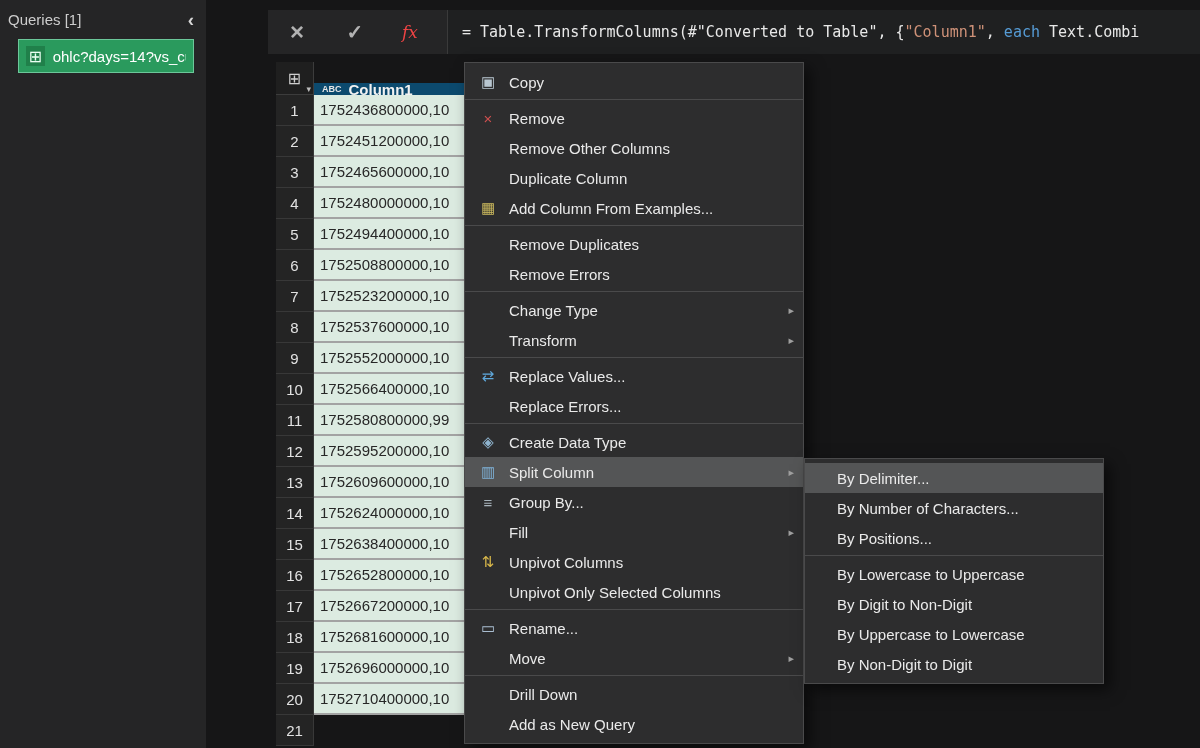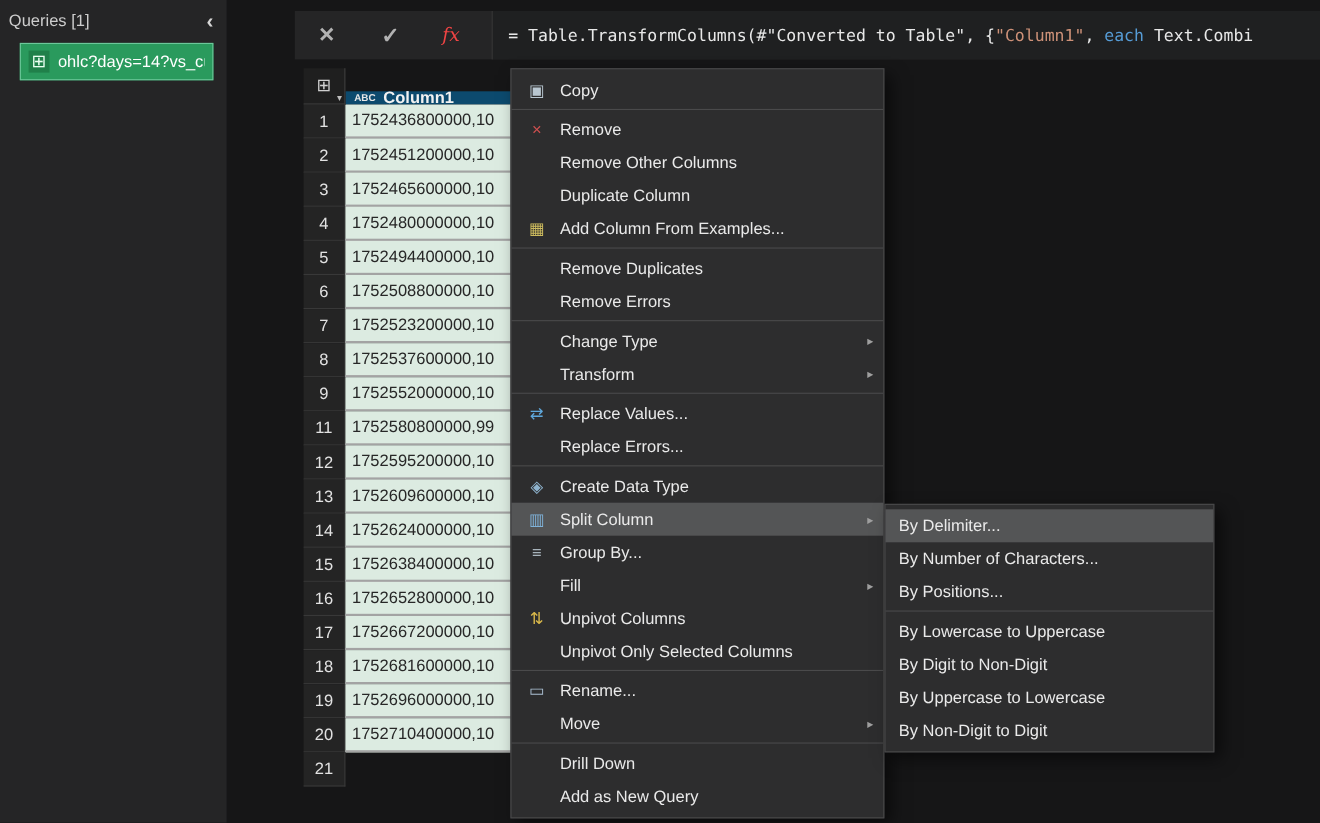--- a/index.html
+++ b/index.html
@@ -48,21 +48,21 @@
     display:flex; align-items:center; padding-left:6px; white-space:nowrap; overflow:hidden;
     border-bottom:2px solid #a3a3a3; border-right:1px solid #c3dccd; cursor:pointer; }
 
   
   .menu { position:absolute; background:#2d2d2e; border:1px solid #4a4a4b; padding:4px 0;
     box-shadow:6px 6px 14px rgba(0,0,0,.55); color:#eaeaea; font-size:15px; z-index:10; }
   #context-menu { left:464px; top:62px; width:340px; }
   #split-submenu { left:804px; top:458px; width:300px; }
   .mi { height:30px; display:flex; align-items:center; position:relative; cursor:pointer; }
   #context-menu .mi { padding-left:44px; }
-  #split-submenu .mi { padding-left:12px; }
+  #split-submenu .mi { padding-left:32px; }
   .mi.hl { background:#545556; }
   .mic { position:absolute; left:10px; width:26px; text-align:center; font-size:15px; }
   .mar { position:absolute; right:9px; color:#9f9f9f; font-size:11px; }
   .msep { border-top:1px solid #4a4a4b; margin:2px 0 3px 0; }
 </style>
 </head>
 <body>
 
 <div id="app">
 
@@ -128,20 +128,24 @@
         </div>
         <div class="trow">
           <div class="rnum">8</div>
           <div class="rval">1752537600000,10</div>
         </div>
         <div class="trow">
           <div class="rnum">9</div>
           <div class="rval">1752552000000,10</div>
         </div>
         <div class="trow">
+          <div class="rnum">10</div>
+          <div class="rval">1752566400000,10</div>
+        </div>
+        <div class="trow">
           <div class="rnum">11</div>
           <div class="rval">1752580800000,99</div>
         </div>
         <div class="trow">
           <div class="rnum">12</div>
           <div class="rval">1752595200000,10</div>
         </div>
         <div class="trow">
           <div class="rnum">13</div>
           <div class="rval">1752609600000,10</div>

